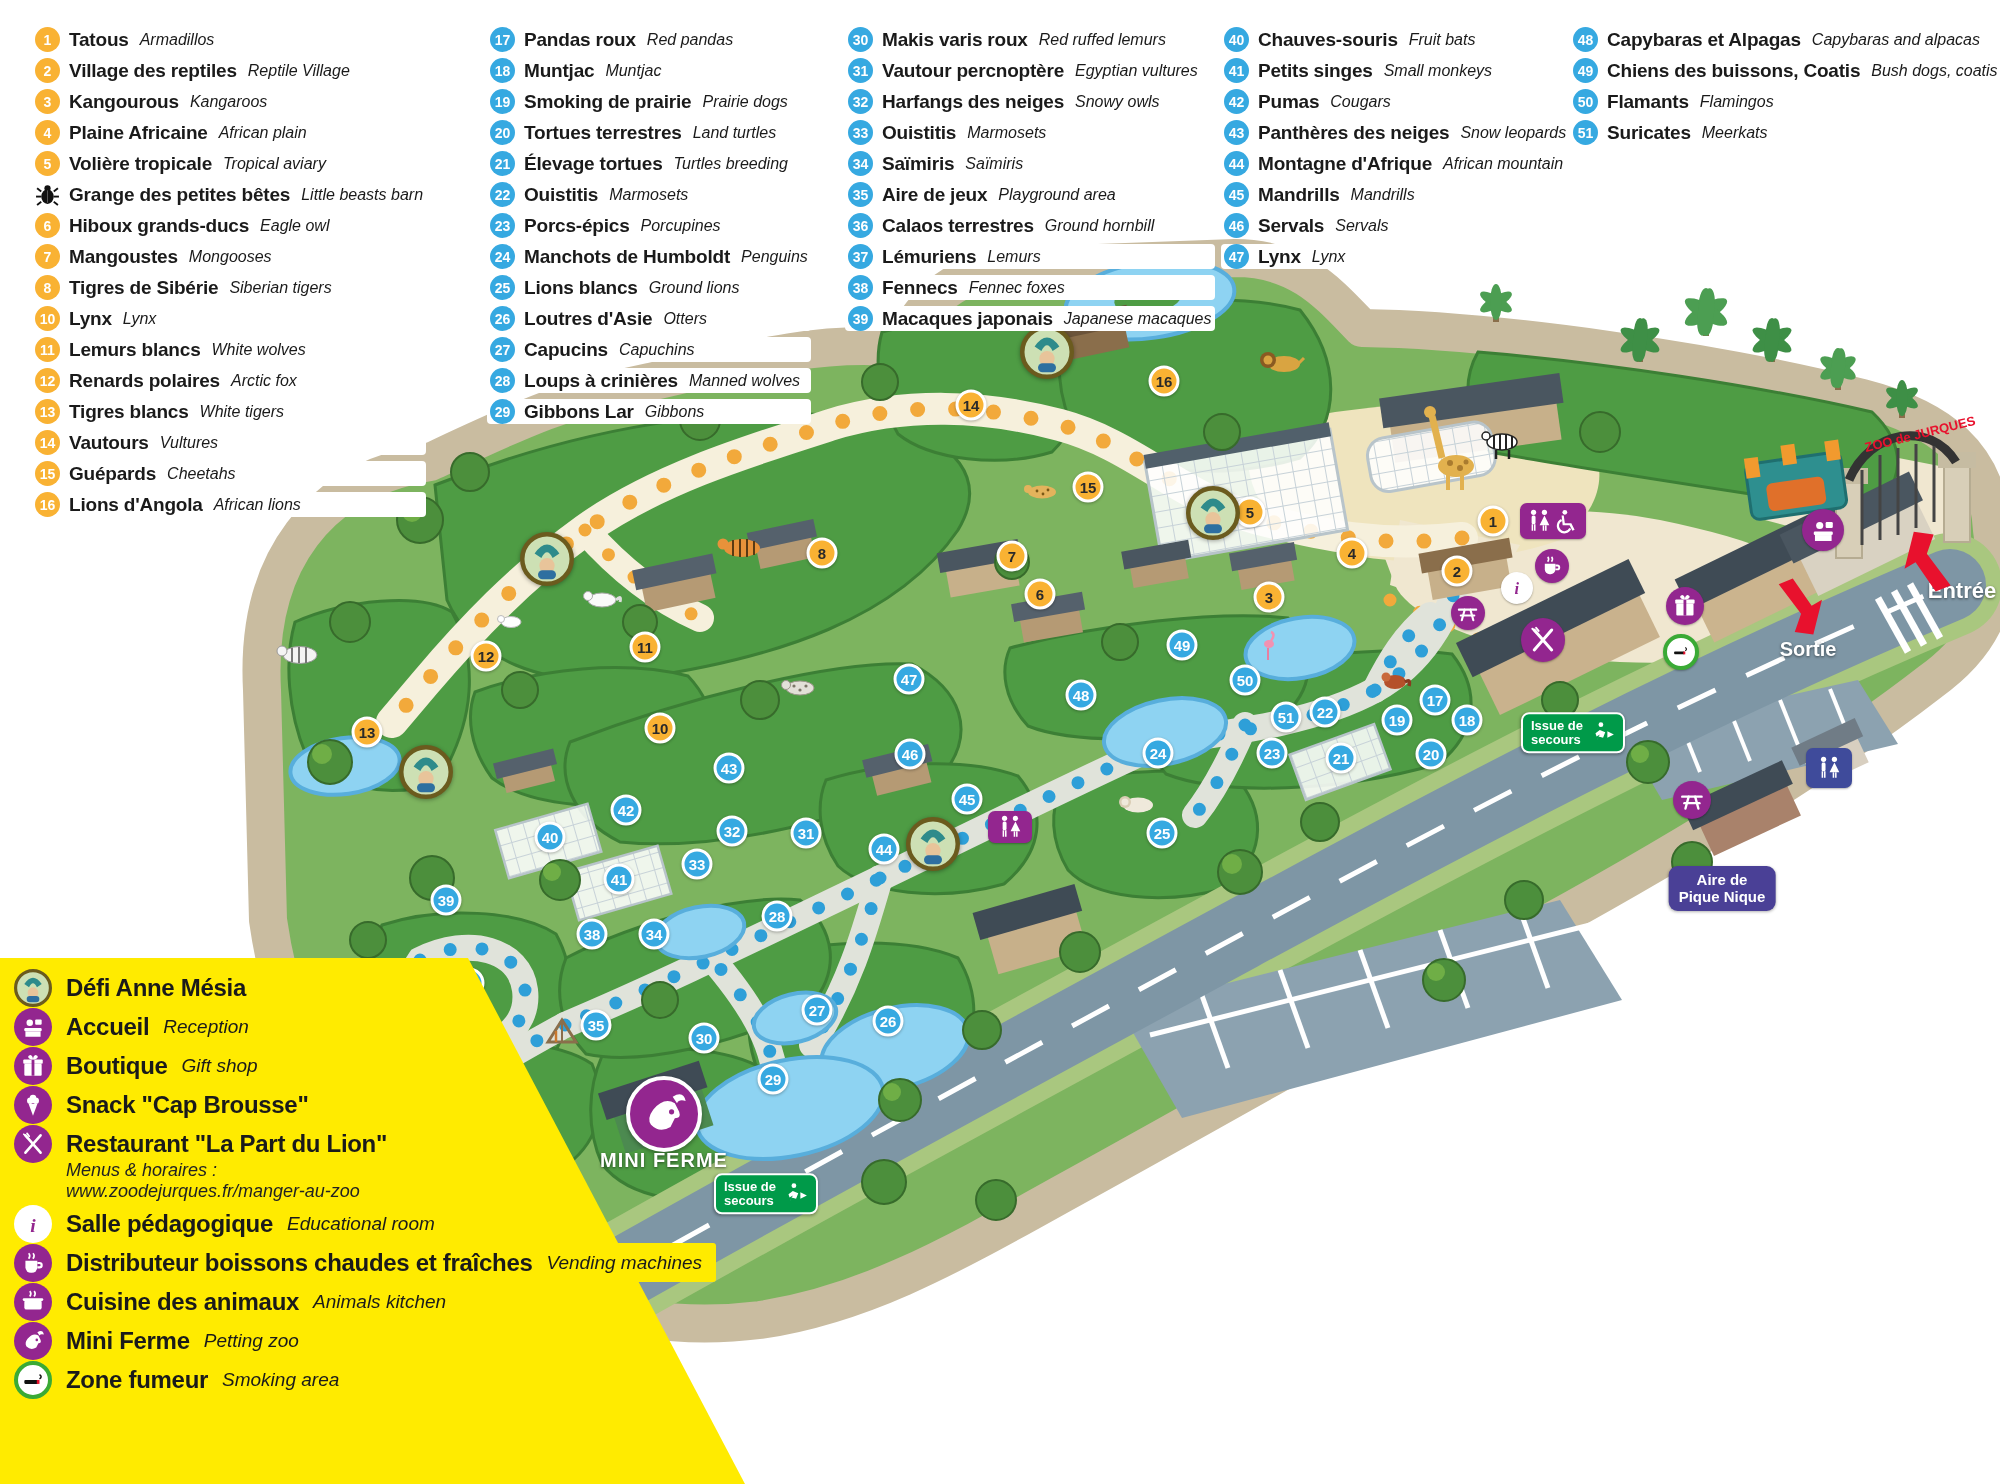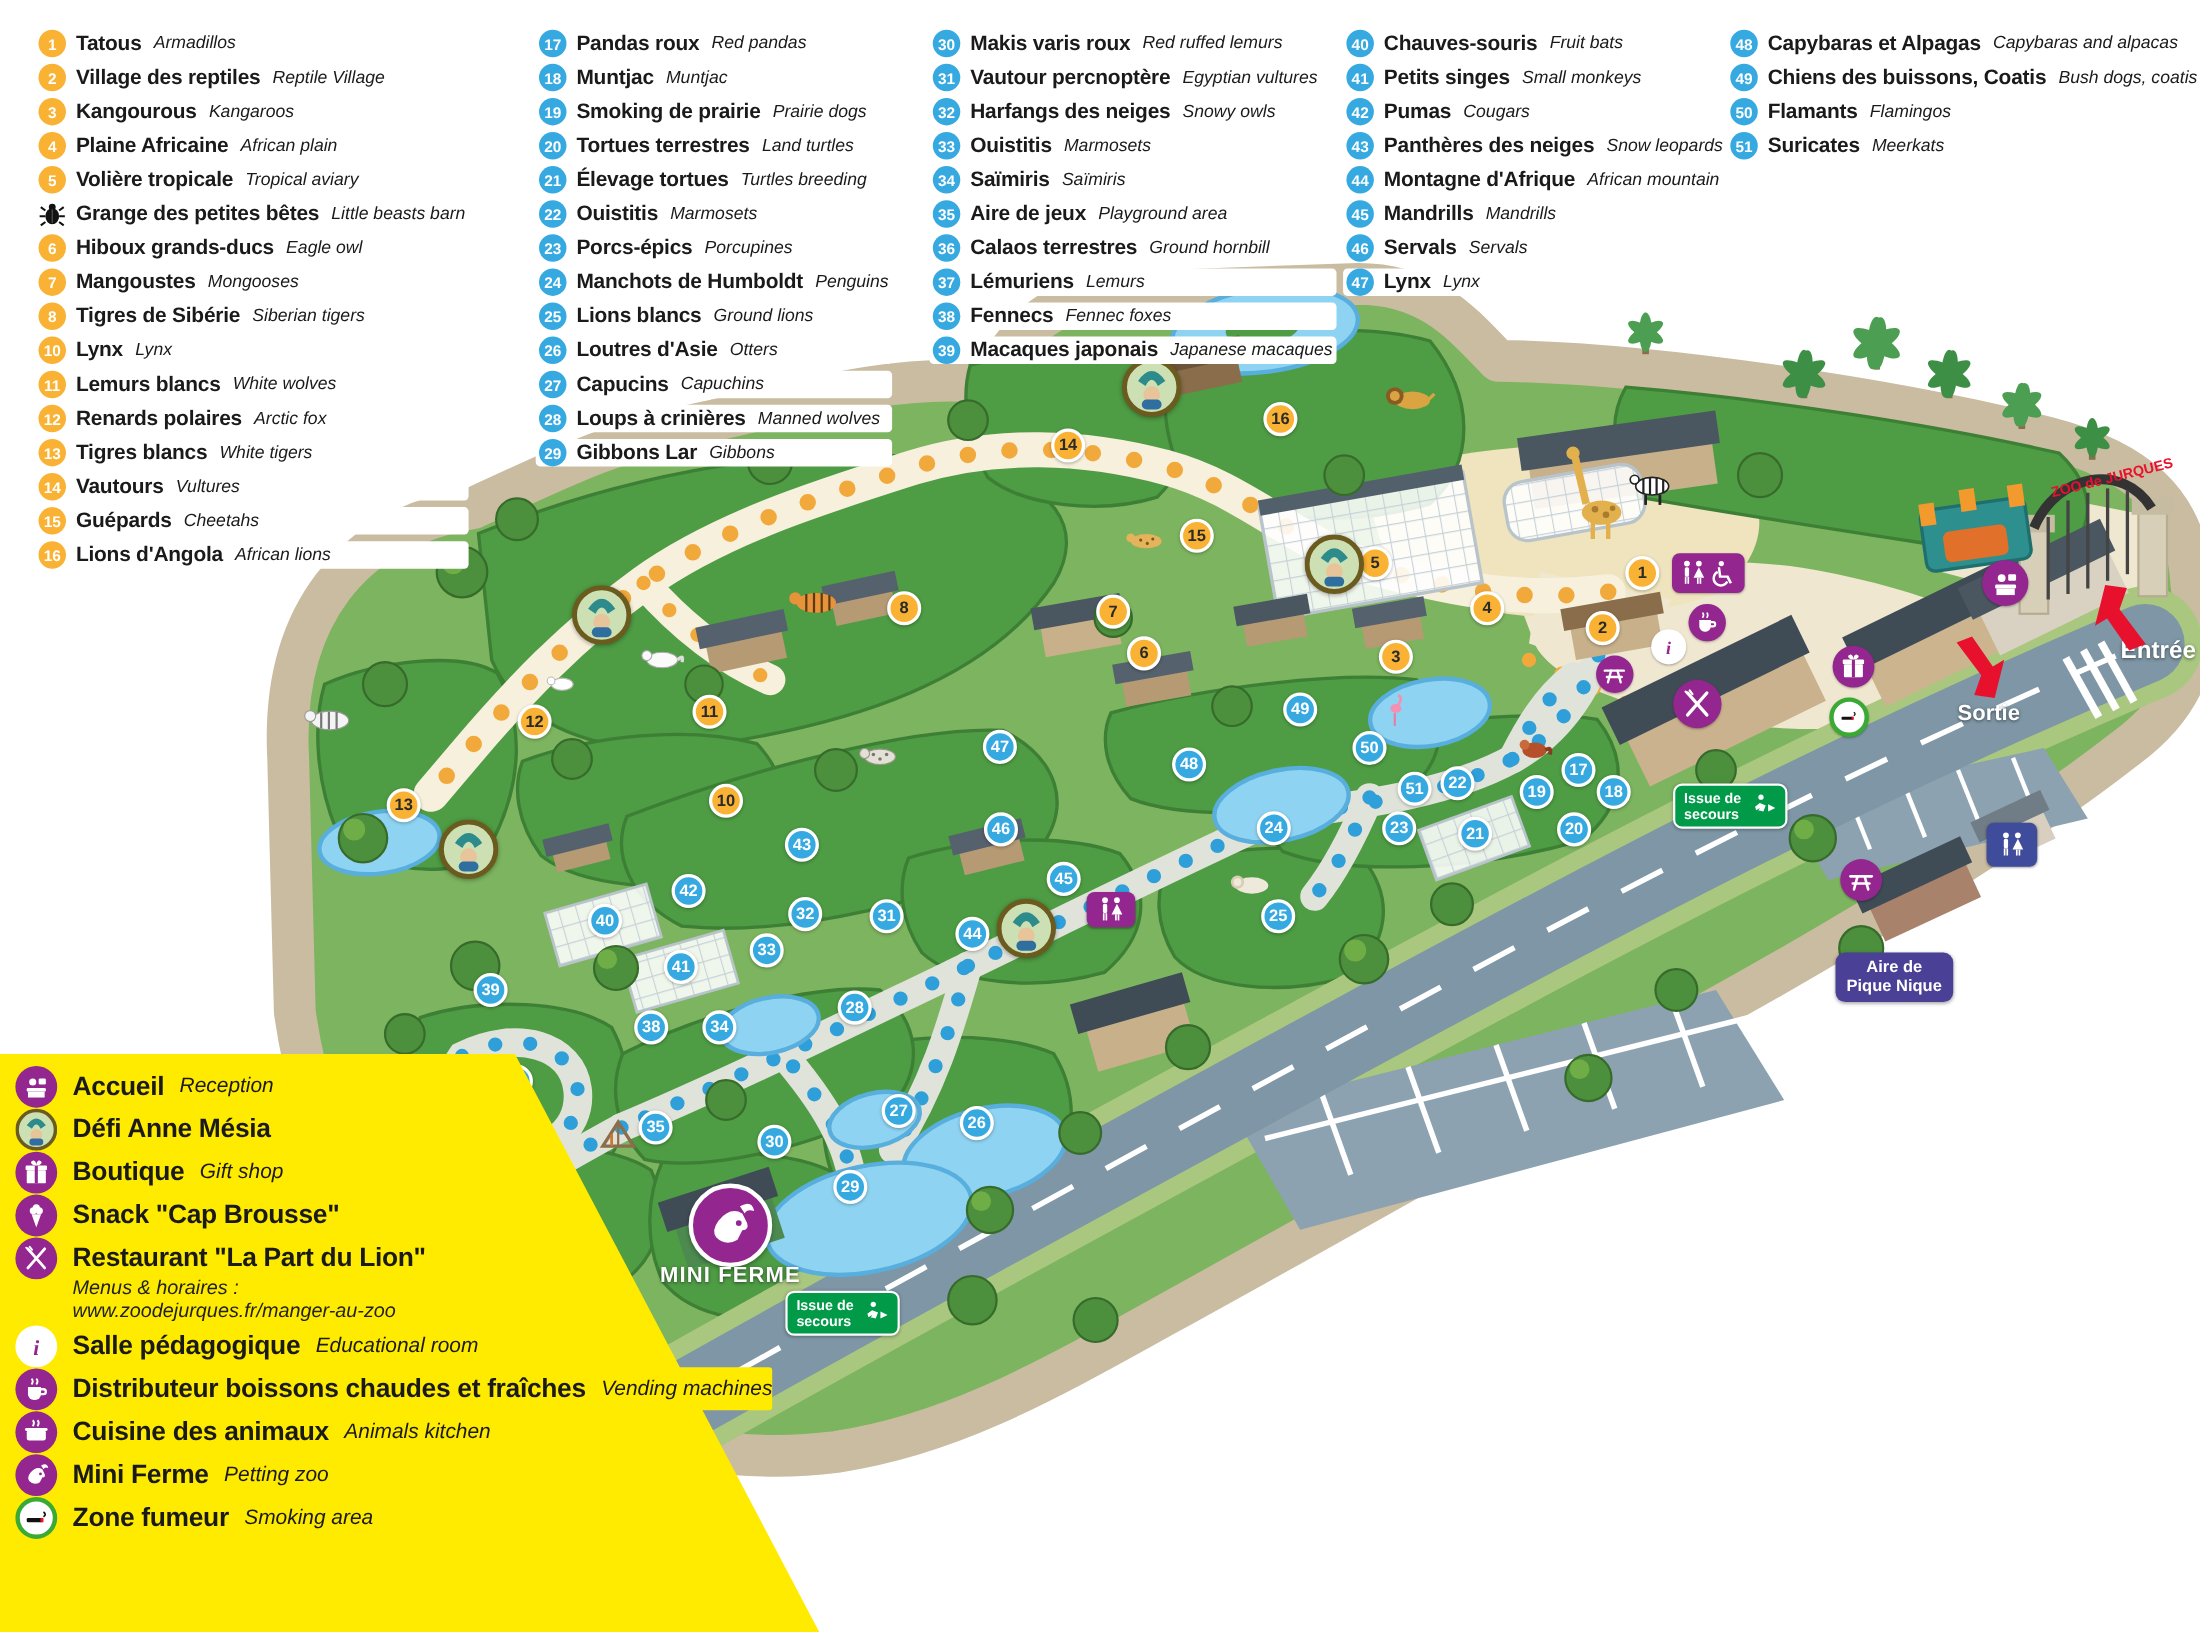--- a/index.html
+++ b/index.html
@@ -21,21 +21,21 @@
   .lbug { flex:0 0 25px; width:25px; height:25px; }
   .lbug svg{ width:25px; height:25px; }
   .lfr { font-size:19px; font-weight:600; white-space:nowrap; letter-spacing:-0.2px;}
   .len { font-size:16px; font-style:italic; white-space:nowrap; padding-left:2px;}
 
   
   #panel { position:absolute; left:0; top:958px; width:745px; height:526px; z-index:5;
     background:#FFEB00; clip-path:polygon(0 0, 468px 0, 745px 100%, 0 100%); }
   #facilities { position:absolute; left:14px; top:968px; z-index:6; display:flex; flex-direction:column; }
   .fac-row { display:flex; align-items:center; gap:14px; min-height:39px; }
-  .fac-row.hl { background:#FFEB00; border-radius:3px; }
+  .fac-row.hl { background:#FFEB00; padding-right:14px; border-radius:3px; }
   .fac-icon { flex:0 0 38px; width:38px; height:38px; border-radius:50%; display:flex;
     align-items:center; justify-content:center; }
   .fac-icon.purple{ background:#93268F; }
   .fac-icon.white{ background:#fff; }
   .fac-icon.smoke{ background:#fff; border:4px solid #3AAA35; }
   .fac-icon svg{ width:26px; height:26px; }
   .fac-icon.badge svg{ width:40px; height:40px; }
   .fac-fr { font-size:24px; font-weight:600; white-space:nowrap; letter-spacing:-0.3px;}
   .fac-en { font-size:19px; font-style:italic; white-space:nowrap; }
   .fac-sub { font-size:18px; font-style:italic; margin:-4px 0 2px 52px; color:#222; line-height:1.25;}
@@ -516,41 +516,41 @@
           <polygon points="-14,10 0,-12 14,10" fill="none" stroke="#8A6E4B" stroke-width="3"></polygon>
           <line x1="0" y1="-12" x2="0" y2="10" stroke="#8A6E4B" stroke-width="2"></line>
           <line x1="-6" y1="10" x2="-6" y2="-1" stroke="#C9782E" stroke-width="2.5"></line>
         </g>
   </g>
 </svg>
 
 <div id="panel"></div>
 <div id="facilities">
       <div class="fac-row">
+        <span class="fac-icon badge">
+          <svg viewBox="0 0 24 24">
+            <circle cx="12" cy="12" r="11" fill="#CDE0B4" stroke="#6B5B1E" stroke-width="2"></circle>
+            <circle cx="12" cy="15" r="3.4" fill="#E8C49A"></circle>
+            <path d="M6.5,9.5 Q12,1.5 17.5,9.5 L14.5,11.5 Q12,6.5 9.5,11.5 Z" fill="#2E8B8B"></path>
+            <rect x="8" y="17" width="8" height="4" rx="2" fill="#2E6FA0"></rect>
+          </svg>
+        </span>
+        <span class="fac-fr">Défi Anne Mésia</span>
+      </div>
+      <div class="fac-row">
         <span class="fac-icon purple">
           <svg viewBox="0 0 24 24" fill="#fff">
             <circle cx="9" cy="8" r="3"></circle>
             <rect x="4" y="13" width="16" height="3" rx="1"></rect>
             <rect x="5" y="16" width="14" height="5"></rect>
             <rect x="14" y="5" width="6" height="5" rx="1"></rect>
           </svg>
         </span>
         <span class="fac-fr">Accueil</span>
         <span class="fac-en">Reception</span>
-      </div>
-      <div class="fac-row">
-        <span class="fac-icon badge">
-          <svg viewBox="0 0 24 24">
-            <circle cx="12" cy="12" r="11" fill="#CDE0B4" stroke="#6B5B1E" stroke-width="2"></circle>
-            <circle cx="12" cy="15" r="3.4" fill="#E8C49A"></circle>
-            <path d="M6.5,9.5 Q12,1.5 17.5,9.5 L14.5,11.5 Q12,6.5 9.5,11.5 Z" fill="#2E8B8B"></path>
-            <rect x="8" y="17" width="8" height="4" rx="2" fill="#2E6FA0"></rect>
-          </svg>
-        </span>
-        <span class="fac-fr">Défi Anne Mésia</span>
       </div>
       <div class="fac-row">
         <span class="fac-icon purple">
           <svg viewBox="0 0 24 24" fill="#fff">
             <rect x="4" y="10" width="16" height="11" rx="1"></rect>
             <rect x="3" y="6" width="18" height="4" rx="1"></rect>
             <rect x="10.7" y="6" width="2.6" height="15" fill="#93268F"></rect>
             <path d="M12 6 C8 6 6 3 9 2 C11 1.5 12 4 12 6 C12 4 13 1.5 15 2 C18 3 16 6 12 6 Z"></path>
           </svg>
         </span>

